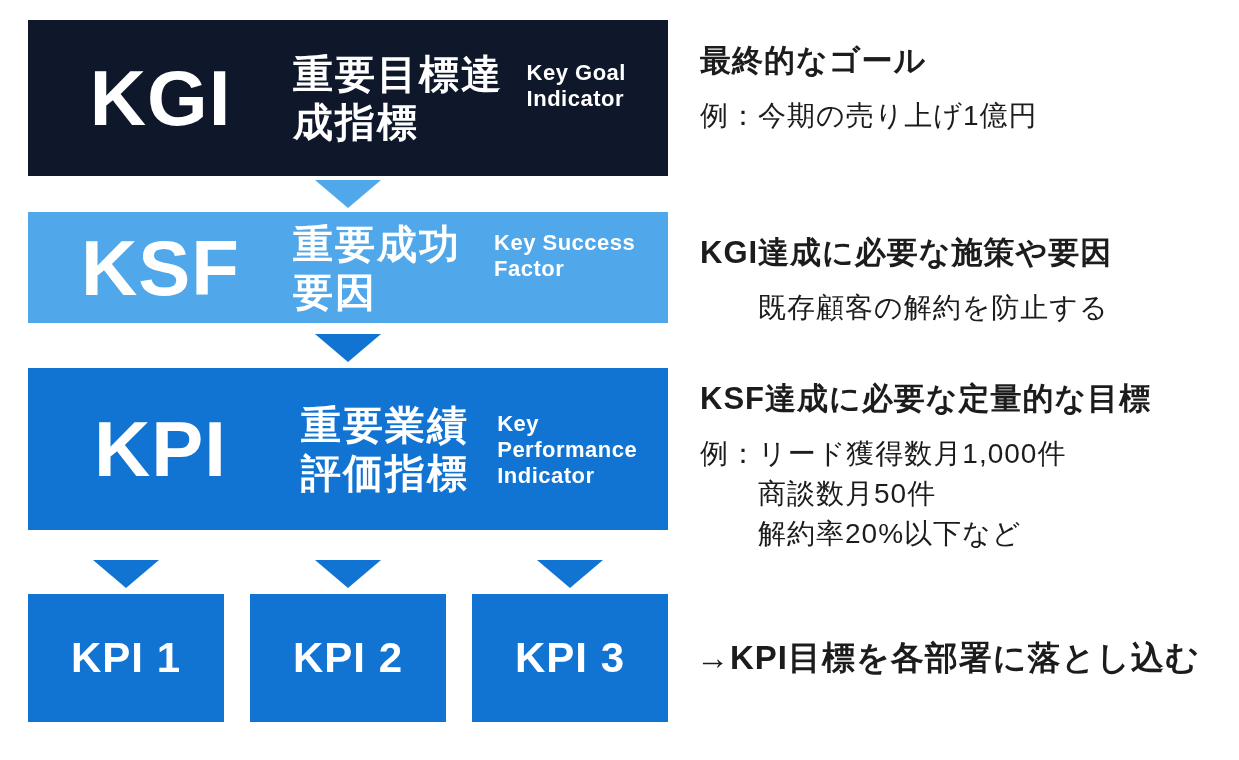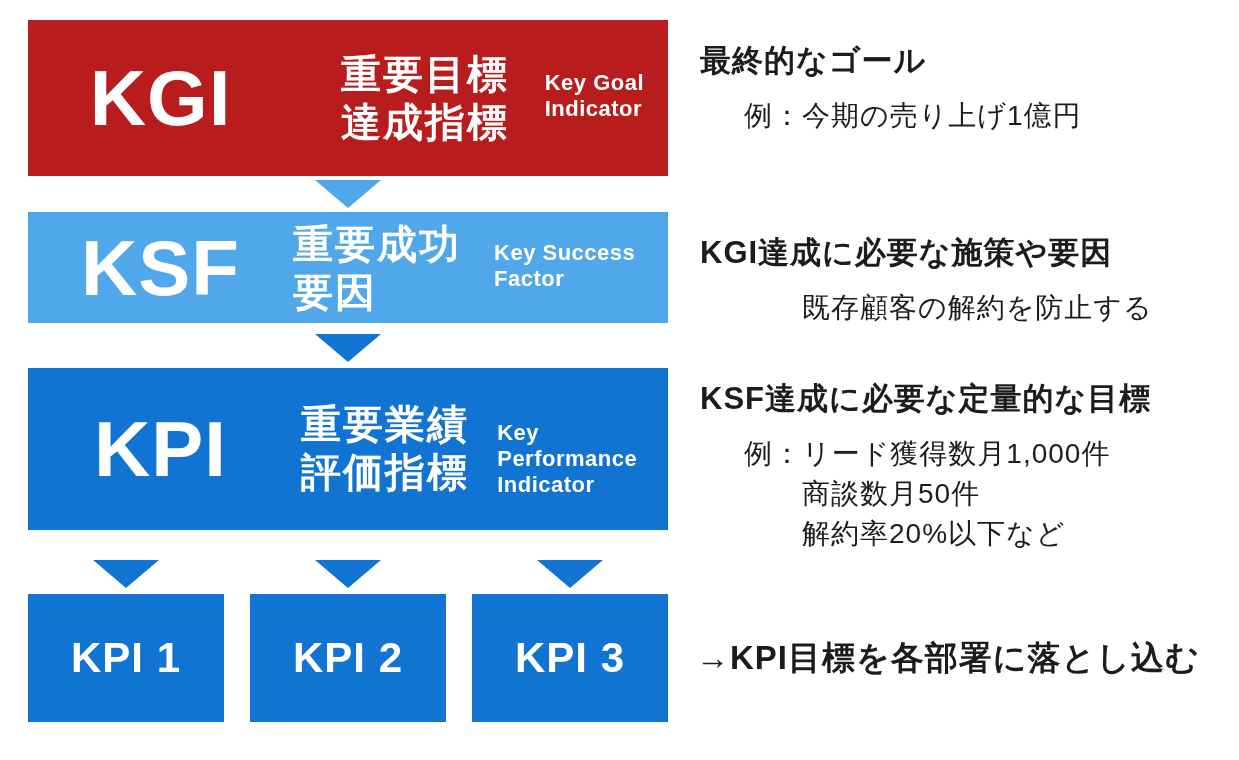--- a/index.html
+++ b/index.html
@@ -27,62 +27,61 @@
   }
   .leftcol { width: 640px; flex: 0 0 640px; }
 
   
   .box {
     display: flex;
     align-items: center;
     color: #ffffff;
     width: 640px;
   }
-  .kgi-box { background: #b91c1c; height: 156px; gap: 48px; }
+  .kgi-box { background: #0f172a; height: 156px; }
   .ksf-box { background: #50a7ea; height: 111px; }
   .kpi-box { background: #1173d2; height: 162px; gap: 8px; }
   .acronym {
     flex: 0 0 265px;
     text-align: center;
     font-size: 78px;
     font-weight: bold;
     letter-spacing: 1px;
     line-height: 1;
   }
   .titles { display: flex; flex-direction: row; }
   .title-ja {
     font-size: 40px;
     font-weight: bold;
     letter-spacing: 2px;
     line-height: 1.2;
   }
   .title-en {
     font-size: 22px;
     font-weight: bold;
-    margin-top: 20px;
+    margin-top: 10px;
     letter-spacing: 0.5px;
   }
 
   
   .note {
     margin-left: 32px;
     padding-top: 20px;
   }
   .note-kpi { padding-top: 10px; }
   .note-title {
     font-size: 31px;
     font-weight: bold;
     margin-bottom: 14px;
     letter-spacing: 1px;
   }
   .note-line {
     font-size: 28px;
     line-height: 1.43;
     letter-spacing: 1px;
-    margin-left: 44px;
   }
   .note-line.indent { padding-left: 58px; }
 
   
   .arrow-row {
     width: 640px;
     display: flex;
     align-items: center;
     justify-content: center;
   }

